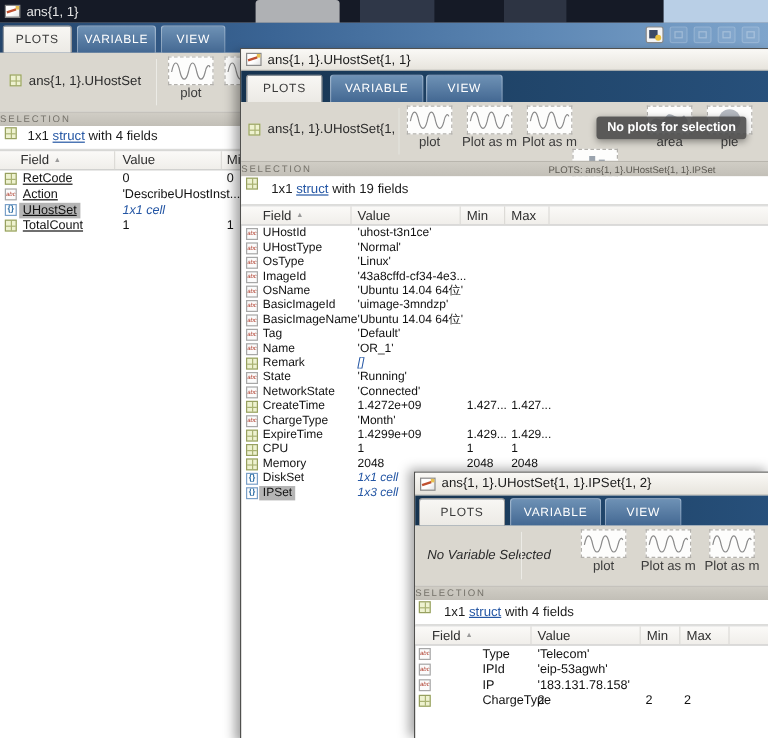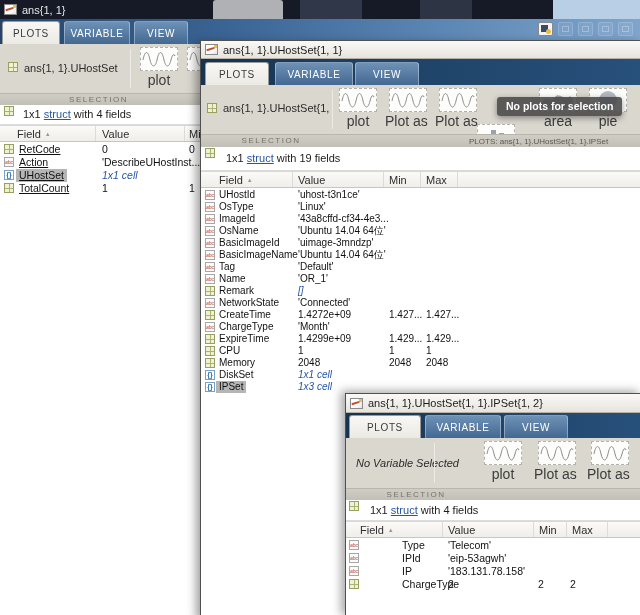--- a/index.html
+++ b/index.html
@@ -18,24 +18,24 @@
   .tab { position:absolute; bottom:0; height:23px; border-radius:3px 3px 0 0; text-align:center; font-size:10px; line-height:23px; letter-spacing:0.6px; cursor:default; }
   .tab.active { background:linear-gradient(#f8f7f4,#eceae5); color:#3a3a3a; border:1px solid #9a9a9a; border-bottom:none; z-index:2; }
   .tab.inactive { background:linear-gradient(#6e91b5,#436892 60%,#3d628c); background:linear-gradient(#6e91b5,#436892); color:#fff; border:1px solid rgba(255,255,255,0.35); border-bottom:none; }
 
   
   .ribbon { position:absolute; left:0; right:0; background:#dad7cf; }
   .sel-label { position:absolute; font-size:11px; color:#2b2b2b; white-space:nowrap; }
   .vsep { position:absolute; width:1px; top:5px; bottom:5px; background:#c3c0b8; border-right:1px solid #ecebe6; }
   .gbtn { position:absolute; top:1px; width:46px; text-align:center; }
   .thumb { display:block; width:38px; height:24px; margin:2px auto 1px; background:#fdfdfc; border:1px dashed #b3b1ac; }
-  .glabel { font-size:14px; color:#3c3c3c; white-space:nowrap; overflow:hidden; display:block; }
+  .glabel { font-size:11px; color:#3c3c3c; white-space:nowrap; overflow:hidden; display:block; }
 
   .caption { position:absolute; left:0; right:0; background:linear-gradient(#d0cdc5,#c2bfb7); border-top:1px solid #b9b6ae; }
-  .caption .cap-text { position:absolute; top:1px; font-size:8px; letter-spacing:1.5px; color:#75726a; text-align:center; }
+  .caption .cap-text { position:absolute; top:1px; font-size:8px; letter-spacing:1.5px; color:#75726a; }
   .caption .cap-right { position:absolute; top:2px; font-size:8px; color:#5c5952; white-space:nowrap; }
 
   
   .summary { position:absolute; left:0; right:0; background:#fff; border-bottom:1px solid #dcdcda; font-size:11px; color:#1c1c1c; }
   .summary .s-icon { position:absolute; }
   .summary .s-text { position:absolute; white-space:nowrap; }
   .link { color:#2456a4; text-decoration:underline; }
 
   .thead { position:absolute; left:0; right:0; background:linear-gradient(#fbfaf8,#f0eeea); border-top:1px solid #d8d8d6; border-bottom:1px solid #c6c6c4; font-size:11px; color:#2e2e2e; }
   .hcell { position:absolute; top:0; bottom:0; line-height:16px; border-right:1px solid #dddbd7; white-space:nowrap; }
@@ -102,21 +102,21 @@
   #win-mid .tab-view { left:154px; width:64px; }
   #win-mid .ribbon { top:44px; height:49px; }
   #win-mid .ribbon .ficon.lab { position:absolute; left:6px; top:18px; }
   #win-mid .sel-label { left:22px; top:17px; max-width:108px; overflow:hidden; }
   #win-mid .vsep { left:131px; }
   #win-mid .g0 { left:134px; } #win-mid .g1 { left:184px; } #win-mid .g2 { left:234px; }
   #win-mid .g3 { left:272px;margin-top:36px; } #win-mid .g4 { left:334px; } #win-mid .g5 { left:384px; }
   .tooltip { position:absolute; left:296px; top:56px; background:rgba(72,72,72,0.88); color:#fff; font-size:10.5px; font-weight:bold; padding:3px 9px 4px; border-radius:3px; box-shadow:0 2px 6px rgba(0,0,0,0.4); white-space:nowrap; z-index:5; }
   #win-mid .caption { top:93px; height:13px; }
   #win-mid .cap-text { left:0; width:140px; }
-  #win-mid .cap-right { left:268px; }
+  #win-mid .cap-right { left:256px; }
   #win-mid .summary { top:106px; height:24px; }
   #win-mid .s-icon { left:8px; top:6px; }
   #win-mid .s-text { left:25px; top:5px; }
   #win-mid .thead { top:130px; height:17px; }
   #win-mid .h-field { left:0; width:92px; padding-left:18px; }
   #win-mid .h-value { left:93px; width:90px; padding-left:4px; }
   #win-mid .h-min { left:184px; width:36px; padding-left:4px; }
   #win-mid .h-max { left:221px; width:36px; padding-left:4px; }
   #win-mid .tbody { top:148px; }
   #win-mid .trow { height:12px; font-size:10px; line-height:12px; }
@@ -338,20 +338,27 @@
   <div class="tbody">
       <div class="trow">
         <span class="ficon f-abc">abc</span>
         <span class="c-field">UHostId</span>
         <span class="c-value">'uhost-t3n1ce'</span>
         <span class="c-min"></span>
         <span class="c-max"></span>
       </div>
       <div class="trow">
         <span class="ficon f-abc">abc</span>
+        <span class="c-field">UHostType</span>
+        <span class="c-value">'Normal'</span>
+        <span class="c-min"></span>
+        <span class="c-max"></span>
+      </div>
+      <div class="trow">
+        <span class="ficon f-abc">abc</span>
         <span class="c-field">OsType</span>
         <span class="c-value">'Linux'</span>
         <span class="c-min"></span>
         <span class="c-max"></span>
       </div>
       <div class="trow">
         <span class="ficon f-abc">abc</span>
         <span class="c-field">ImageId</span>
         <span class="c-value">'43a8cffd-cf34-4e3...</span>
         <span class="c-min"></span>
@@ -389,20 +396,27 @@
         <span class="ficon f-abc">abc</span>
         <span class="c-field">Name</span>
         <span class="c-value">'OR_1'</span>
         <span class="c-min"></span>
         <span class="c-max"></span>
       </div>
       <div class="trow">
         <span class="ficon f-grid"></span>
         <span class="c-field">Remark</span>
         <span class="c-value v-cell">[]</span>
+        <span class="c-min"></span>
+        <span class="c-max"></span>
+      </div>
+      <div class="trow">
+        <span class="ficon f-abc">abc</span>
+        <span class="c-field">State</span>
+        <span class="c-value">'Running'</span>
         <span class="c-min"></span>
         <span class="c-max"></span>
       </div>
       <div class="trow">
         <span class="ficon f-abc">abc</span>
         <span class="c-field">NetworkState</span>
         <span class="c-value">'Connected'</span>
         <span class="c-min"></span>
         <span class="c-max"></span>
       </div>

